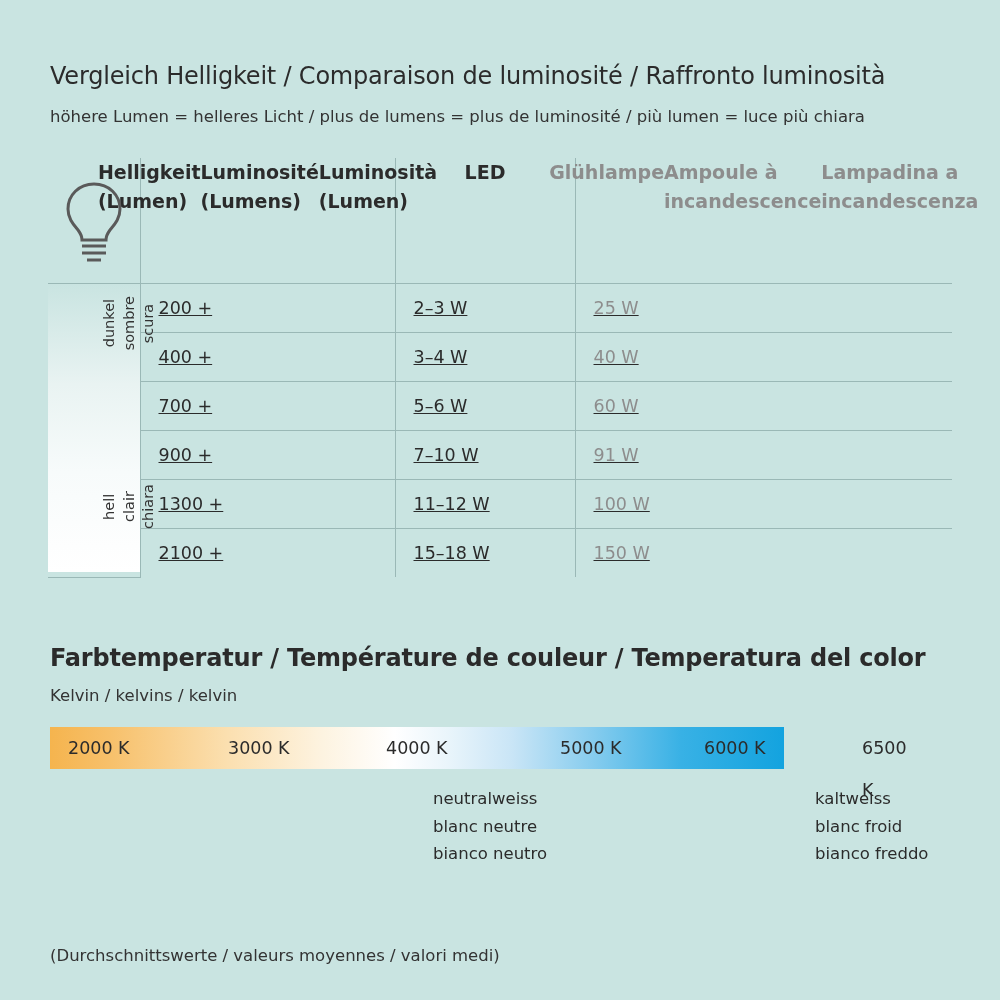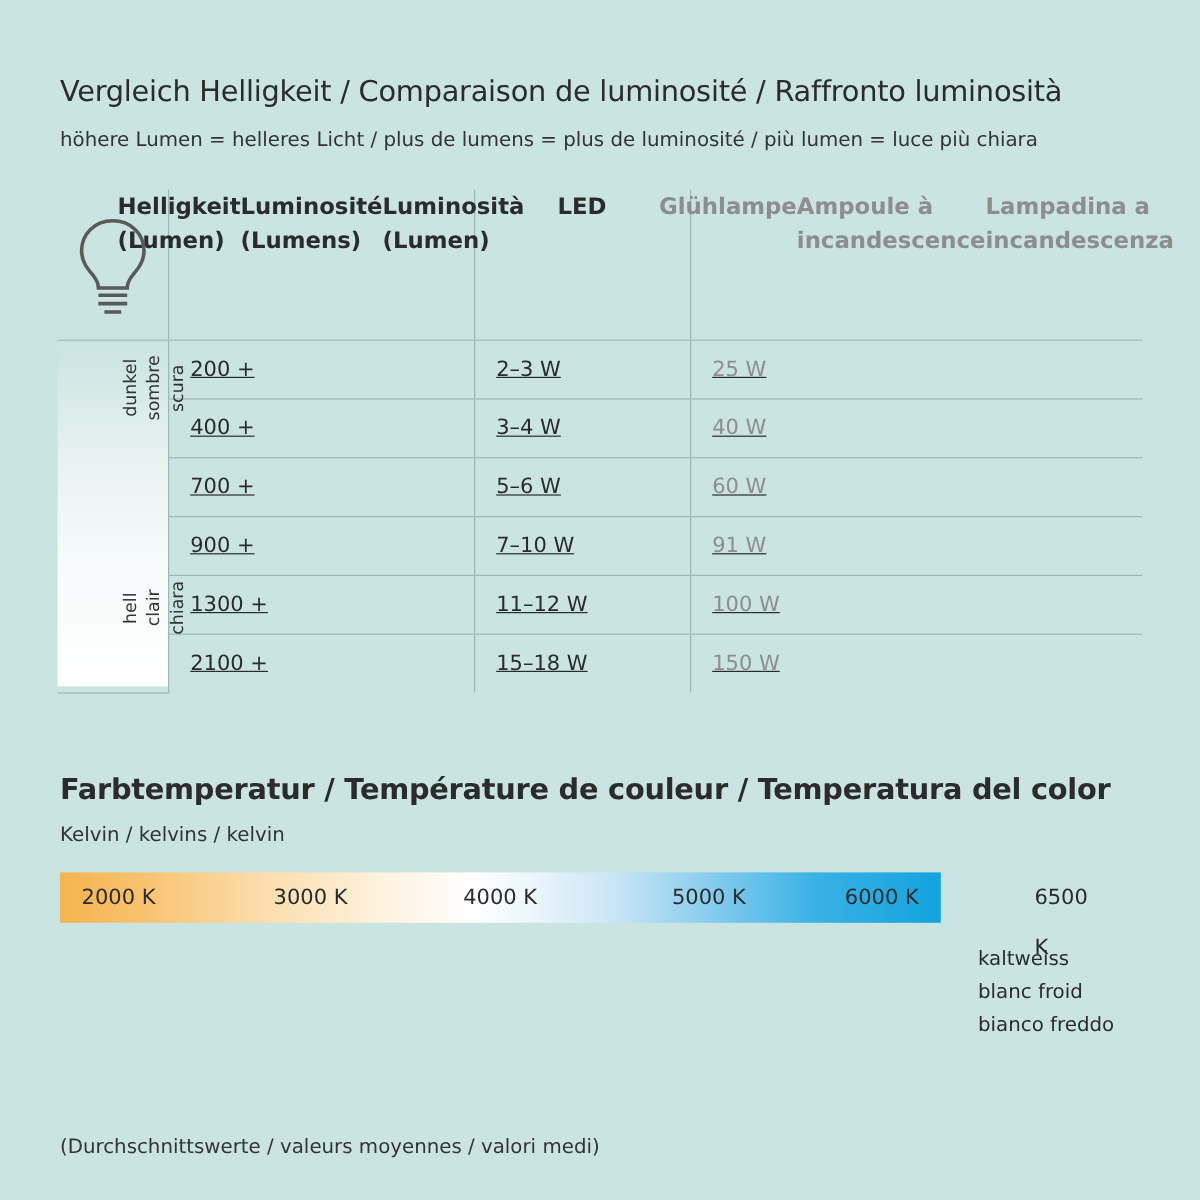--- a/index.html
+++ b/index.html
@@ -332,20 +332,25 @@
   <div class="kelvinbar kelvinbar-fix">
     <span class="kmark" style="left:18px;">2000 K</span>
     <span class="kmark" style="left:178px;">3000 K</span>
     <span class="kmark" style="left:336px;">4000 K</span>
     <span class="kmark" style="left:496px;margin-left:14px;">5000 K</span>
     <span class="kmark" style="left:654px;">6000 K</span>
     <span class="kmark" style="left:812px;">6500 K</span>
   </div>
 
   <div class="klabels">
+    <div class="kcol kcol-2">
+      <div>neutralweiss</div>
+      <div>blanc neutre</div>
+      <div>bianco neutro</div>
+    </div>
     <div class="kcol kcol-3">
       <div>kaltweiss</div>
       <div>blanc froid</div>
       <div>bianco freddo</div>
     </div>
   </div>
 
   <div class="footnote">(Durchschnittswerte / valeurs moyennes / valori medi)</div>
 
 </div>

